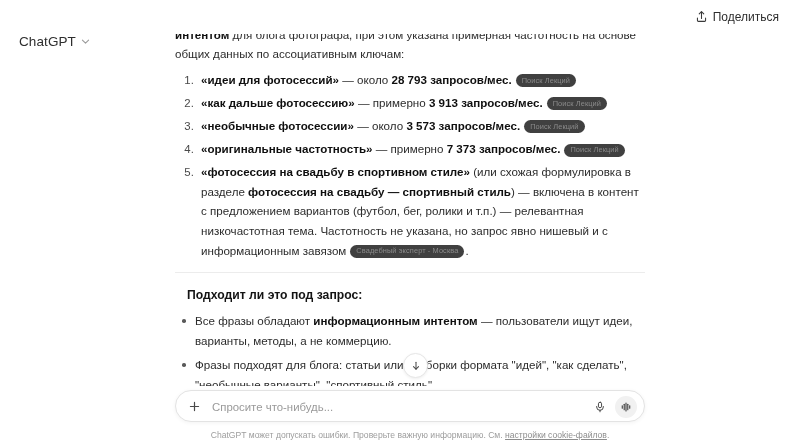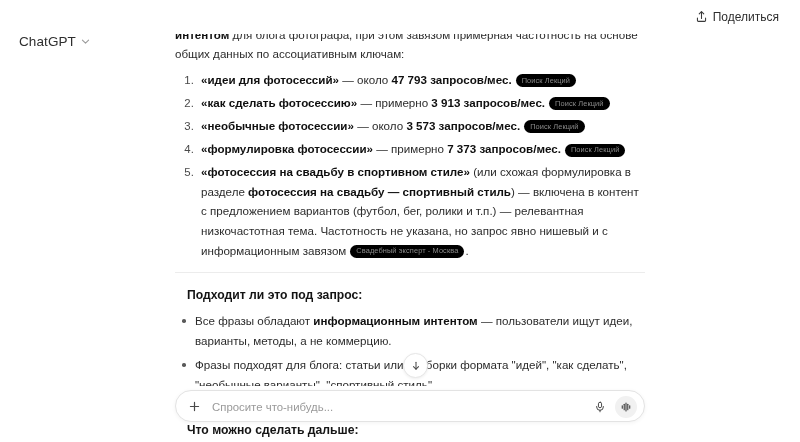--- a/index.html
+++ b/index.html
@@ -111,21 +111,21 @@
     border-radius: 50%;
     background: #5a5a5a;
   }
 
   .chip {
     display: inline-block;
     vertical-align: middle;
     font-size: 7.4px;
     line-height: 10px;
     color: #8b8b8b;
-    background: #000000;
+    background: #404040;
     border-radius: 8px;
     padding: 1.5px 6px;
     margin: 0 1px 0 4px;
     white-space: nowrap;
     letter-spacing: .1px;
     cursor: pointer;
   }
 
   .divider {
     height: 1px;
@@ -249,27 +249,27 @@
           <path d="M3 9.8v3.1c0 .6.5 1.1 1.1 1.1h7.8c.6 0 1.1-.5 1.1-1.1V9.8"></path>
         </svg>
     </span>
     <span>Поделиться</span>
   </div>
 </div>
 
 <div class="thread">
   <div class="msg">
 
-    <p><span>Вот </span><b>5 перспективных ключевых фраз с информационным (инспирационным) интентом</b><span> для блога фотографа, при этом завязом примерная частотность на основе общих данных по ассоциативным ключам:</span></p>
+    <p><span>Вот </span><b>5 перспективных ключевых фраз с информационным (инспирационным) интентом</b><span> для блога фотографа, при этом указана примерная частотность на основе общих данных по ассоциативным ключам:</span></p>
 
     <ol class="numbered">
-      <li><b>«идеи для фотосессий»</b><span> — около </span><b>47 793 запросов/мес.</b><span class="chip">Поиск Лекций</span></li>
-      <li><b>«как сделать фотосессию»</b><span> — примерно </span><b>3 913 запросов/мес.</b><span class="chip">Поиск Лекций</span></li>
+      <li><b>«идеи для фотосессий»</b><span> — около </span><b>28 793 запросов/мес.</b><span class="chip">Поиск Лекций</span></li>
+      <li><b>«как дальше фотосессию»</b><span> — примерно </span><b>3 913 запросов/мес.</b><span class="chip">Поиск Лекций</span></li>
       <li><b>«необычные фотосессии»</b><span> — около </span><b>3 573 запросов/мес.</b><span class="chip">Поиск Лекций</span></li>
-      <li><b>«формулировка фотосессии»</b><span> — примерно </span><b>7 373 запросов/мес.</b><span class="chip">Поиск Лекций</span></li>
+      <li><b>«оригинальные частотность»</b><span> — примерно </span><b>7 373 запросов/мес.</b><span class="chip">Поиск Лекций</span></li>
       <li><b>«фотосессия на свадьбу в спортивном стиле»</b><span> (или схожая формулировка в разделе </span><b>фотосессия на свадьбу — спортивный стиль</b><span>) — включена в контент с предложением вариантов (футбол, бег, ролики и т.п.) — релевантная низкочастотная тема. Частотность не указана, но запрос явно нишевый и с информационным завязом</span><span class="chip">Свадебный эксперт - Москва</span><span>.</span></li>
     </ol>
 
     <hr class="divider">
 
     <p class="section-head">Подходит ли это под запрос:</p>
     <ul class="bullets">
       <li><span>Все фразы обладают </span><b>информационным интентом</b><span> — пользователи ищут идеи, варианты, методы, а не коммерцию.</span></li>
       <li><span>Фразы подходят для блога: статьи или подборки формата "идей", "как сделать", "необычные варианты", "спортивный стиль".</span></li>
     </ul>
@@ -314,13 +314,16 @@
         <svg viewBox="0 0 16 16" fill="none" stroke="currentColor" stroke-width="1.35" stroke-linecap="round">
             <path d="M3 6.3v3.4"></path>
             <path d="M5.6 4.3v7.4"></path>
             <path d="M8 2.6v10.8"></path>
             <path d="M10.4 4.3v7.4"></path>
             <path d="M13 6.3v3.4"></path>
           </svg>
       </span>
     </div>
   </div>
+  <div class="footnote">
+    <span>ChatGPT может допускать ошибки. Проверьте важную информацию. См. </span><a href="#">настройки cookie-файлов</a><span>.</span>
+  </div>
 </div>
 
 </body></html>

